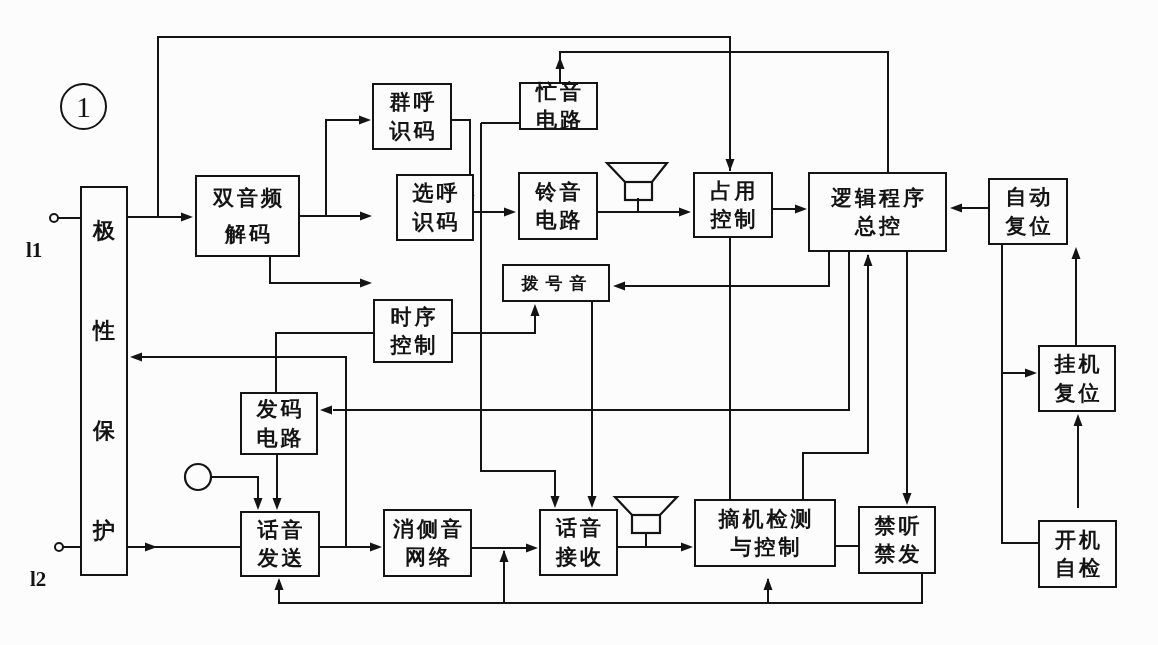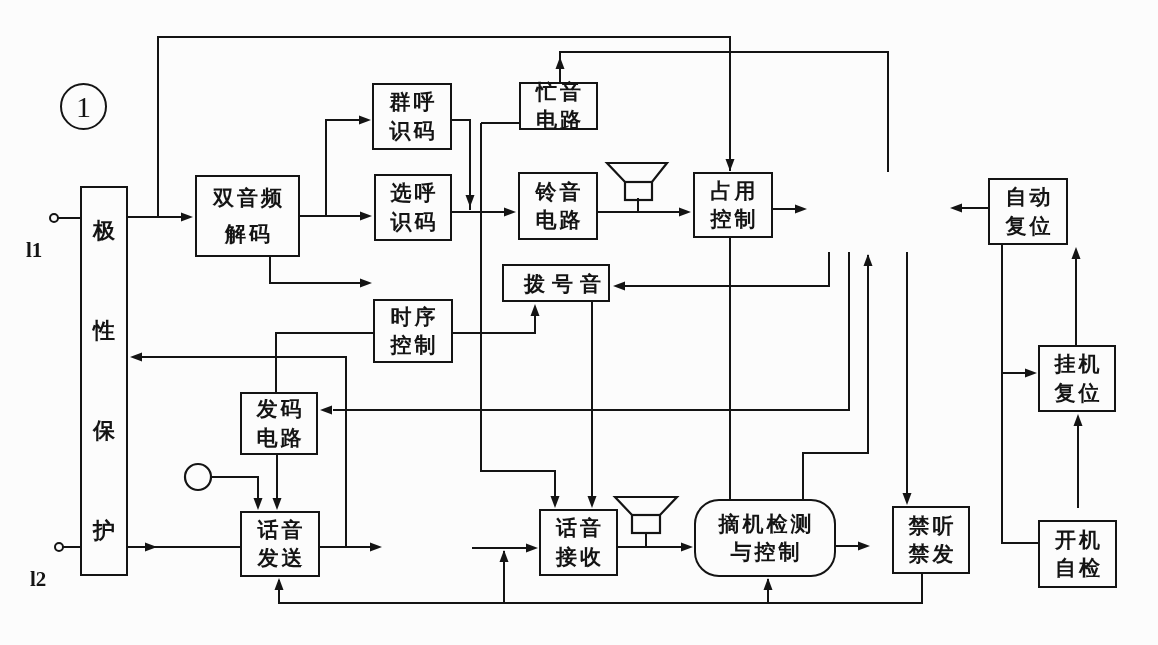--- a/index.html
+++ b/index.html
@@ -22,21 +22,21 @@
     font-size:21px;
     line-height:1.35;
     letter-spacing:3px;
     text-align:center;
     box-sizing:border-box;
     z-index:2;
   }
   .box span{display:block;white-space:nowrap;text-indent:3px;}
   .box.vert{justify-content:space-between;padding:28px 0;font-size:22px;letter-spacing:0;}
   .box.vert span{text-indent:0;}
-  .box.oneline{line-height:1;letter-spacing:7px;font-size:21px;align-items:flex-end;}
+  .box.oneline{line-height:1;letter-spacing:7px;font-size:17px;}
   .term{
     position:absolute;
     font-size:21px;font-weight:bold;
     font-family:"Liberation Serif","DejaVu Serif",serif;
     z-index:2;
     margin-top:34px;
   }
   .figno{
     position:absolute;left:60px;top:83px;
     width:43px;height:43px;
@@ -151,21 +151,21 @@
   <div class="box" style="left:195px;top:175px;width:105px;height:82px;gap:7px;">
     <span>双音频</span>
     <span>解码</span>
   </div>
 
   <div class="box" style="left:372px;top:83px;width:80px;height:67px;">
     <span>群呼</span>
     <span>识码</span>
   </div>
 
-  <div class="box" style="left:374px;top:174px;width:78px;height:67px;">
+  <div class="box" style="left:396px;top:174px;width:78px;height:67px;">
     <span>选呼</span>
     <span>识码</span>
   </div>
 
   <div class="box" style="left:373px;top:253px;width:80px;height:64px;margin-top:46px;">
     <span>时序</span>
     <span>控制</span>
   </div>
 
   <div class="box" style="left:519px;top:82px;width:79px;height:48px;">
@@ -180,20 +180,24 @@
 
   <div class="box oneline" style="left:502px;top:264px;width:108px;height:38px;">
     <span>拨号音</span>
   </div>
 
   <div class="box" style="left:693px;top:172px;width:80px;height:66px;">
     <span>占用</span>
     <span>控制</span>
   </div>
 
+  <div class="box" style="left:808px;top:172px;width:139px;height:80px;">
+    <span>逻辑程序</span>
+    <span>总控</span>
+  </div>
 
   <div class="box" style="left:988px;top:178px;width:80px;height:67px;">
     <span>自动</span>
     <span>复位</span>
   </div>
 
   <div class="box" style="left:1038px;top:345px;width:78px;height:67px;">
     <span>挂机</span>
     <span>复位</span>
   </div>
@@ -206,29 +210,33 @@
   <div class="box" style="left:240px;top:392px;width:78px;height:63px;">
     <span>发码</span>
     <span>电路</span>
   </div>
 
   <div class="box" style="left:240px;top:511px;width:80px;height:66px;">
     <span>话音</span>
     <span>发送</span>
   </div>
 
+  <div class="box" style="left:383px;top:509px;width:89px;height:68px;">
+    <span>消侧音</span>
+    <span>网络</span>
+  </div>
 
   <div class="box" style="left:539px;top:509px;width:79px;height:67px;">
     <span>话音</span>
     <span>接收</span>
   </div>
 
-  <div class="box" style="left:694px;top:499px;width:142px;height:78px;border-radius:25px;">
+  <div class="box" style="left:694px;top:499px;width:142px;height:68px;">
     <span>摘机检测</span>
     <span>与控制</span>
   </div>
 
-  <div class="box" style="left:892px;top:506px;width:78px;height:68px;">
+  <div class="box" style="left:858px;top:506px;width:78px;height:68px;">
     <span>禁听</span>
     <span>禁发</span>
   </div>
 
 </div>
 
 </body></html>

